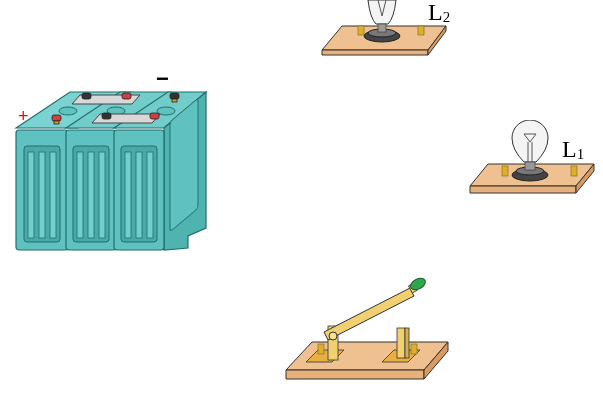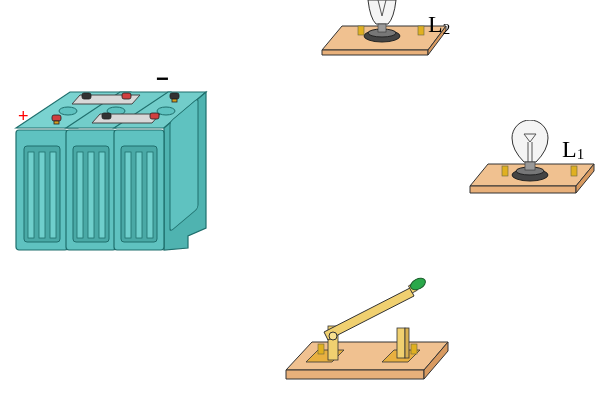--- a/index.html
+++ b/index.html
@@ -76,21 +76,21 @@
     <ellipse cx="64" cy="33" rx="14" ry="4" fill="#777" stroke="#222"></ellipse>
     <path d="M50,0 Q52,18 58,24 L70,24 Q76,18 78,0 Z" fill="#f4f4f4" stroke="#333" stroke-width="1"></path>
     <path d="M60,0 L64,16 L68,0" fill="none" stroke="#555" stroke-width="1"></path>
     <rect x="60" y="24" width="8" height="8" fill="#999" stroke="#333" stroke-width="0.6"></rect>
     <g fill="#e0b020" stroke="#664" stroke-width="0.6">
       <rect x="40" y="26" width="6" height="9"></rect>
       <rect x="100" y="26" width="6" height="9"></rect>
     </g>
   </svg>
 </div>
-<span class="label" style="left:428px;top:12px;font-family:Liberation Serif, serif;"><span>L</span><sub>2</sub></span>
+<span class="label" style="left:428px;top:0px;font-family:Liberation Serif, serif;"><span>L</span><sub>2</sub></span>
 
 <div class="comp" style="left:466px;top:120px;width:130px;height:76px;">
   <svg width="130" height="76" viewBox="0 0 130 76">
     <polygon points="4,66 22,44 128,44 110,66" fill="#f0c190" stroke="#333" stroke-width="1"></polygon>
     <polygon points="4,66 110,66 110,73 4,73" fill="#e8b07a" stroke="#333" stroke-width="1"></polygon>
     <polygon points="110,66 128,44 128,51 110,73" fill="#d89a60" stroke="#333" stroke-width="1"></polygon>
     <ellipse cx="64" cy="55" rx="18" ry="6" fill="#444" stroke="#222"></ellipse>
     <ellipse cx="64" cy="51" rx="14" ry="4" fill="#777" stroke="#222"></ellipse>
     <path d="M58,42 Q46,30 46,18 A18,18 0 0 1 82,18 Q82,30 70,42 Z" fill="#f4f4f4" stroke="#333" stroke-width="1"></path>
     <polygon points="58,14 70,14 64,22" fill="none" stroke="#555" stroke-width="1"></polygon>

